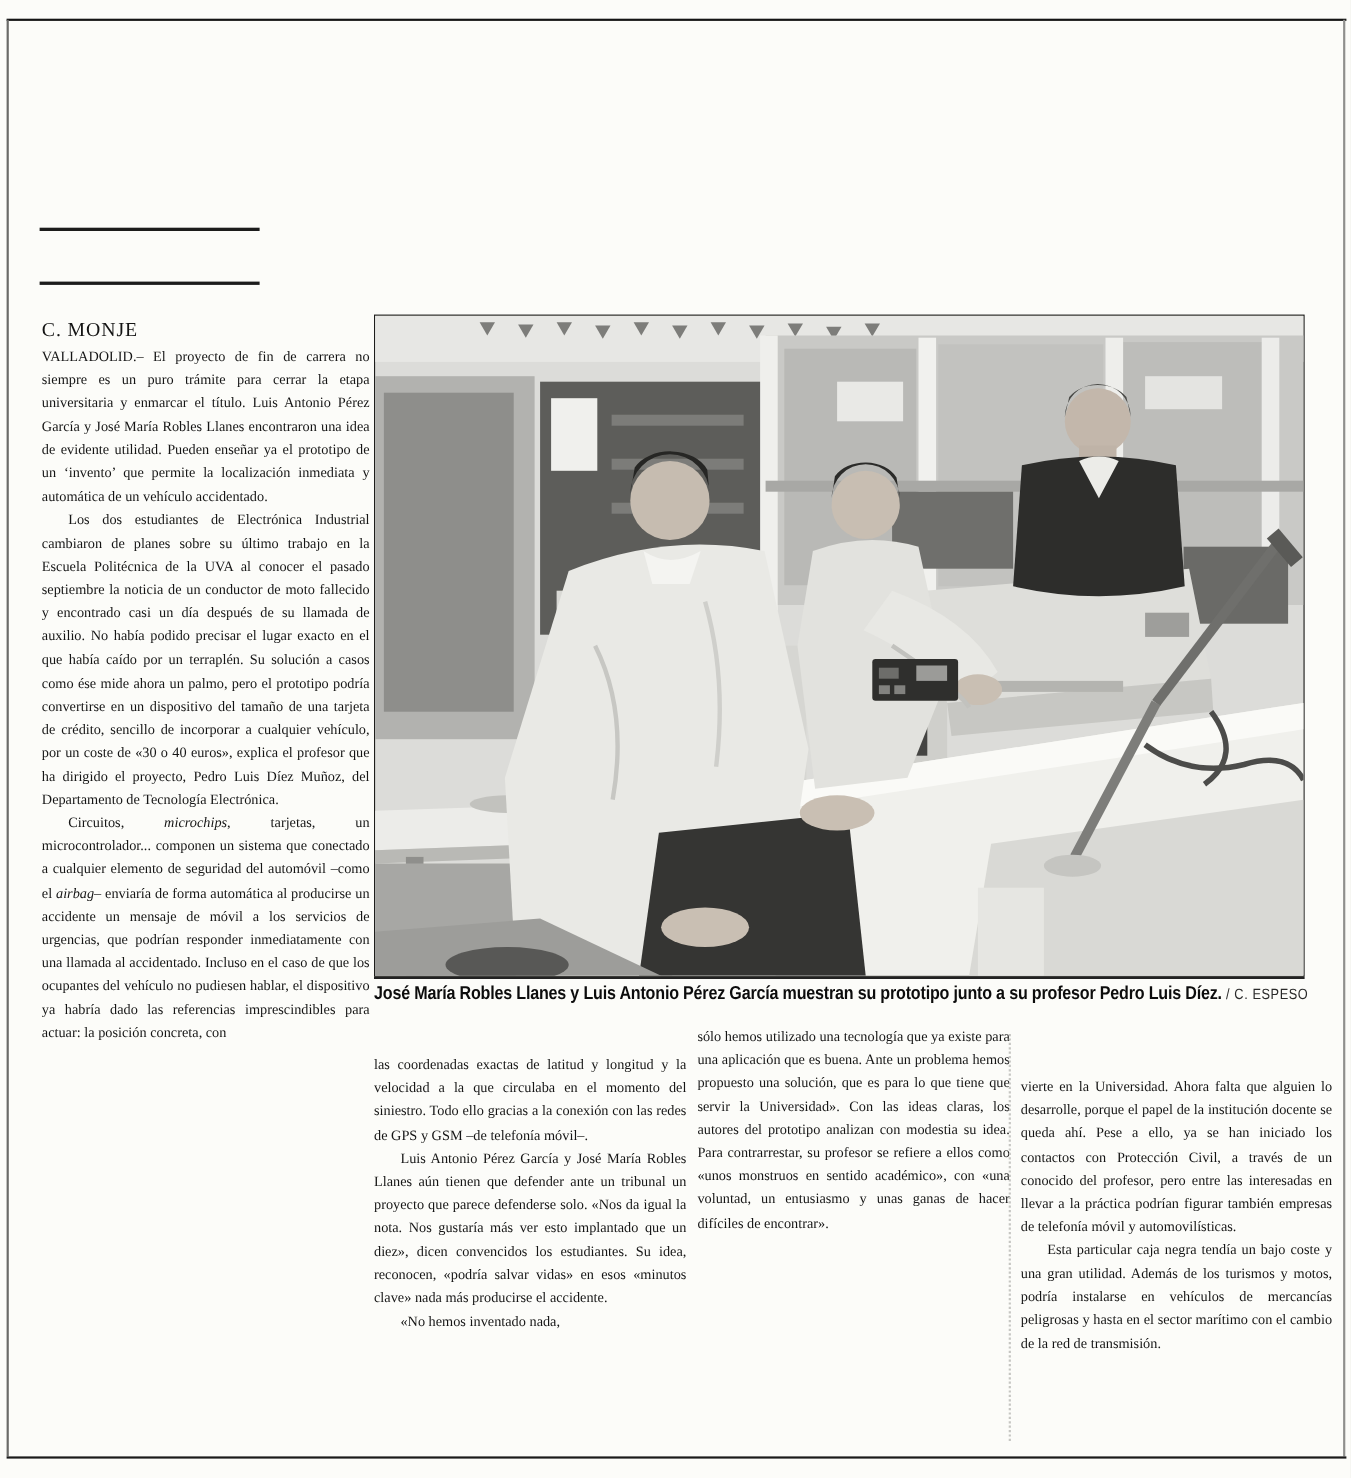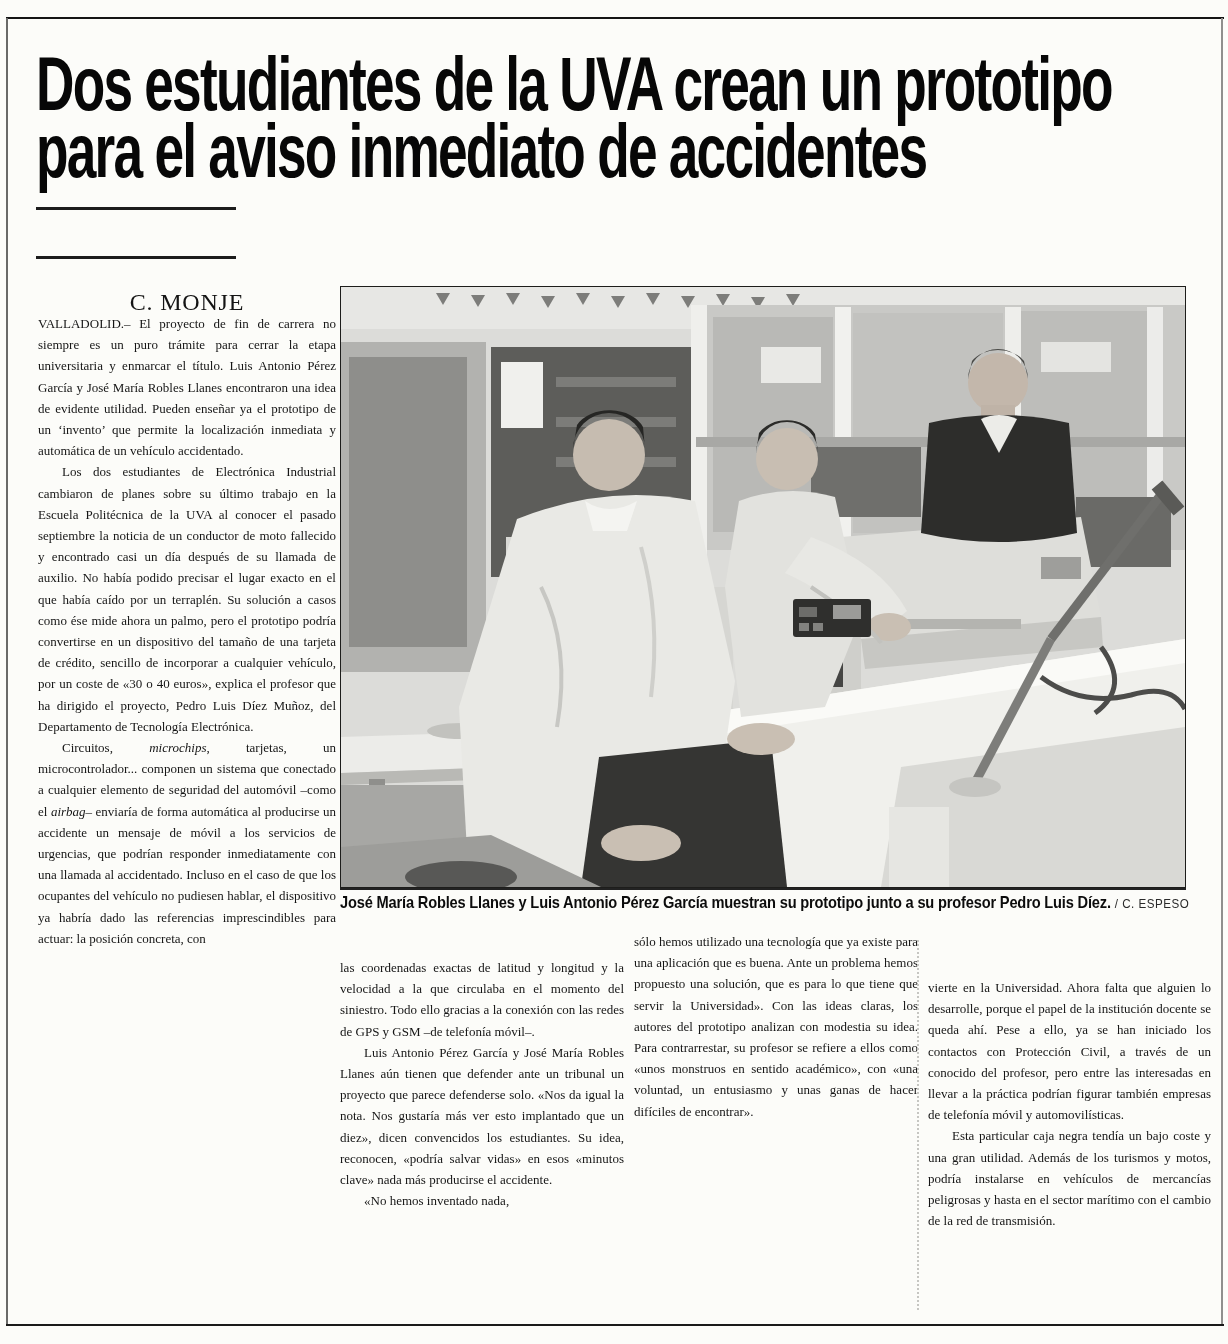--- a/index.html
+++ b/index.html
@@ -25,22 +25,22 @@
   
   .kicker-rule{position:absolute;left:36px;width:200px;height:3px;background:#1c1c1c;}
   .kr-top{top:207px;} .kr-bottom{top:256px;}
   .subheadline{
     position:absolute;left:36px;top:213px;width:1160px;
     font-size:28px;line-height:36px;letter-spacing:-0.2px;white-space:nowrap;color:#121212;
   }
 
   
   .byline{
-    position:absolute;left:38px;top:289px;width:298px;text-align:center;
-    font-size:24px;letter-spacing:.8px;color:#141414;
+    position:absolute;left:38px;top:289px;width:298px;text-align:left;
+    font-size:18px;letter-spacing:.8px;color:#141414;
   }
   .col{position:absolute;font-size:13px;line-height:21.2px;text-align:justify;color:#151515;}
   .col p{margin:0;}
   .col p.indent{text-indent:24px;}
   .col1{left:38px;top:313px;width:298px;height:1012px;}
   .col2{left:340px;top:931px;width:284px;height:392px;margin-top:26px;}
   .col3{left:634px;top:931px;width:284px;height:392px;}
   .col4{left:928px;top:977px;width:283px;height:392px;}
   .colsep{position:absolute;left:917px;top:940px;height:370px;width:0;border-left:2px dotted #c6c6c2;}
 
@@ -62,24 +62,20 @@
 </head>
 <body>
 
 <div class="page">
 
   <div class="rule-top"></div>
   <div class="border-left"></div>
   <div class="border-right"></div>
   <div class="rule-bottom"></div>
 
-  <div class="headline">
-    <div class="hl-line">Dos estudiantes de la UVA crean un prototipo</div>
-    <div class="hl-line">para el aviso inmediato de accidentes</div>
-  </div>
 
   <div class="kicker-rule kr-top"></div>
   <div class="kicker-rule kr-bottom"></div>
 
   <div class="byline">C. MONJE</div>
 
   <div class="col col1">
     <p>VALLADOLID.– El proyecto de fin de carrera no siempre es un puro trámite para cerrar la etapa universitaria y enmarcar el título. Luis Antonio Pérez García y José María Robles Llanes encontraron una idea de evidente utilidad. Pueden enseñar ya el prototipo de un ‘invento’ que permite la localización inmediata y automática de un vehículo accidentado.</p>
     <p class="indent">Los dos estudiantes de Electrónica Industrial cambiaron de planes sobre su último trabajo en la Escuela Politécnica de la UVA al conocer el pasado septiembre la noticia de un conductor de moto fallecido y encontrado casi un día después de su llamada de auxilio. No había podido precisar el lugar exacto en el que había caído por un terraplén. Su solución a casos como ése mide ahora un palmo, pero el prototipo podría convertirse en un dispositivo del tamaño de una tarjeta de crédito, sencillo de incorporar a cualquier vehículo, por un coste de «30 o 40 euros», explica el profesor que ha dirigido el proyecto, Pedro Luis Díez Muñoz, del Departamento de Tecnología Electrónica.</p>
     <p class="indent"><span>Circuitos, </span><i class="itw">microchips</i><span>, tarjetas, un microcontrolador... componen un sistema que conectado a cualquier elemento de seguridad del automóvil –como el </span><i class="itw">airbag</i><span>– enviaría de forma automática al producirse un accidente un mensaje de móvil a los servicios de urgencias, que podrían responder inmediatamente con una llamada al accidentado. Incluso en el caso de que los ocupantes del vehículo no pudiesen hablar, el dispositivo ya habría dado las referencias imprescindibles para actuar: la posición concreta, con</span></p>

